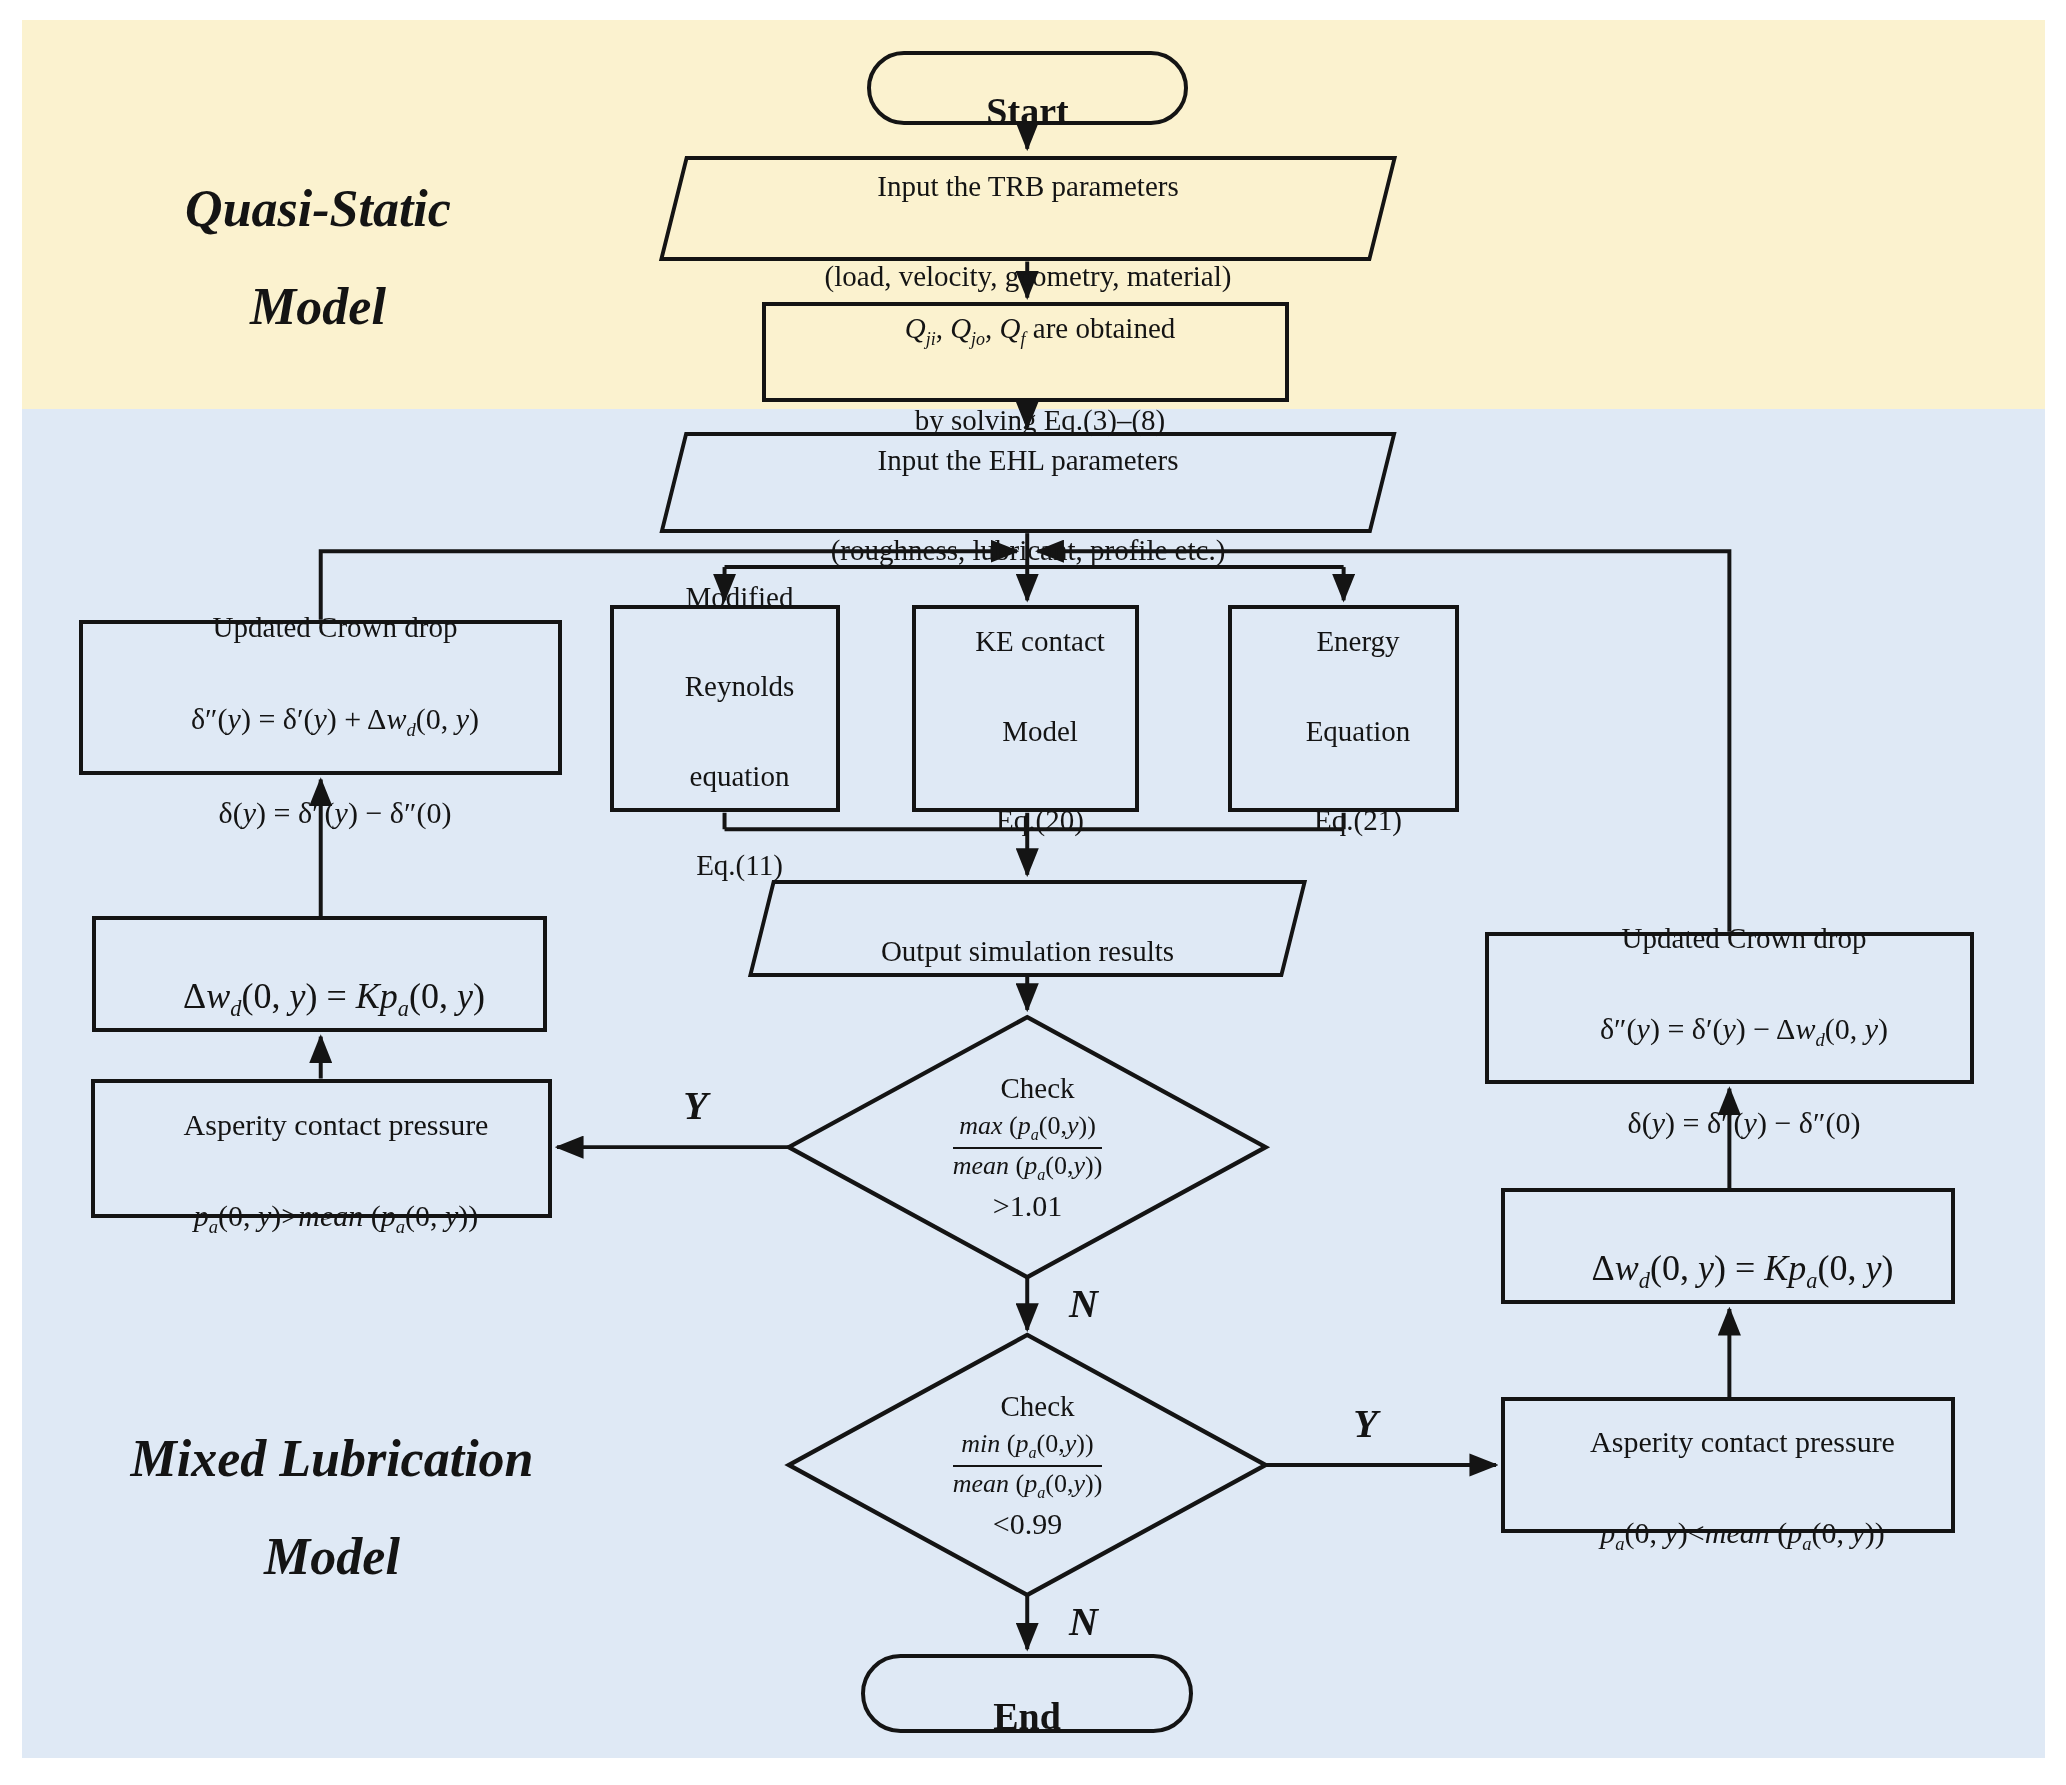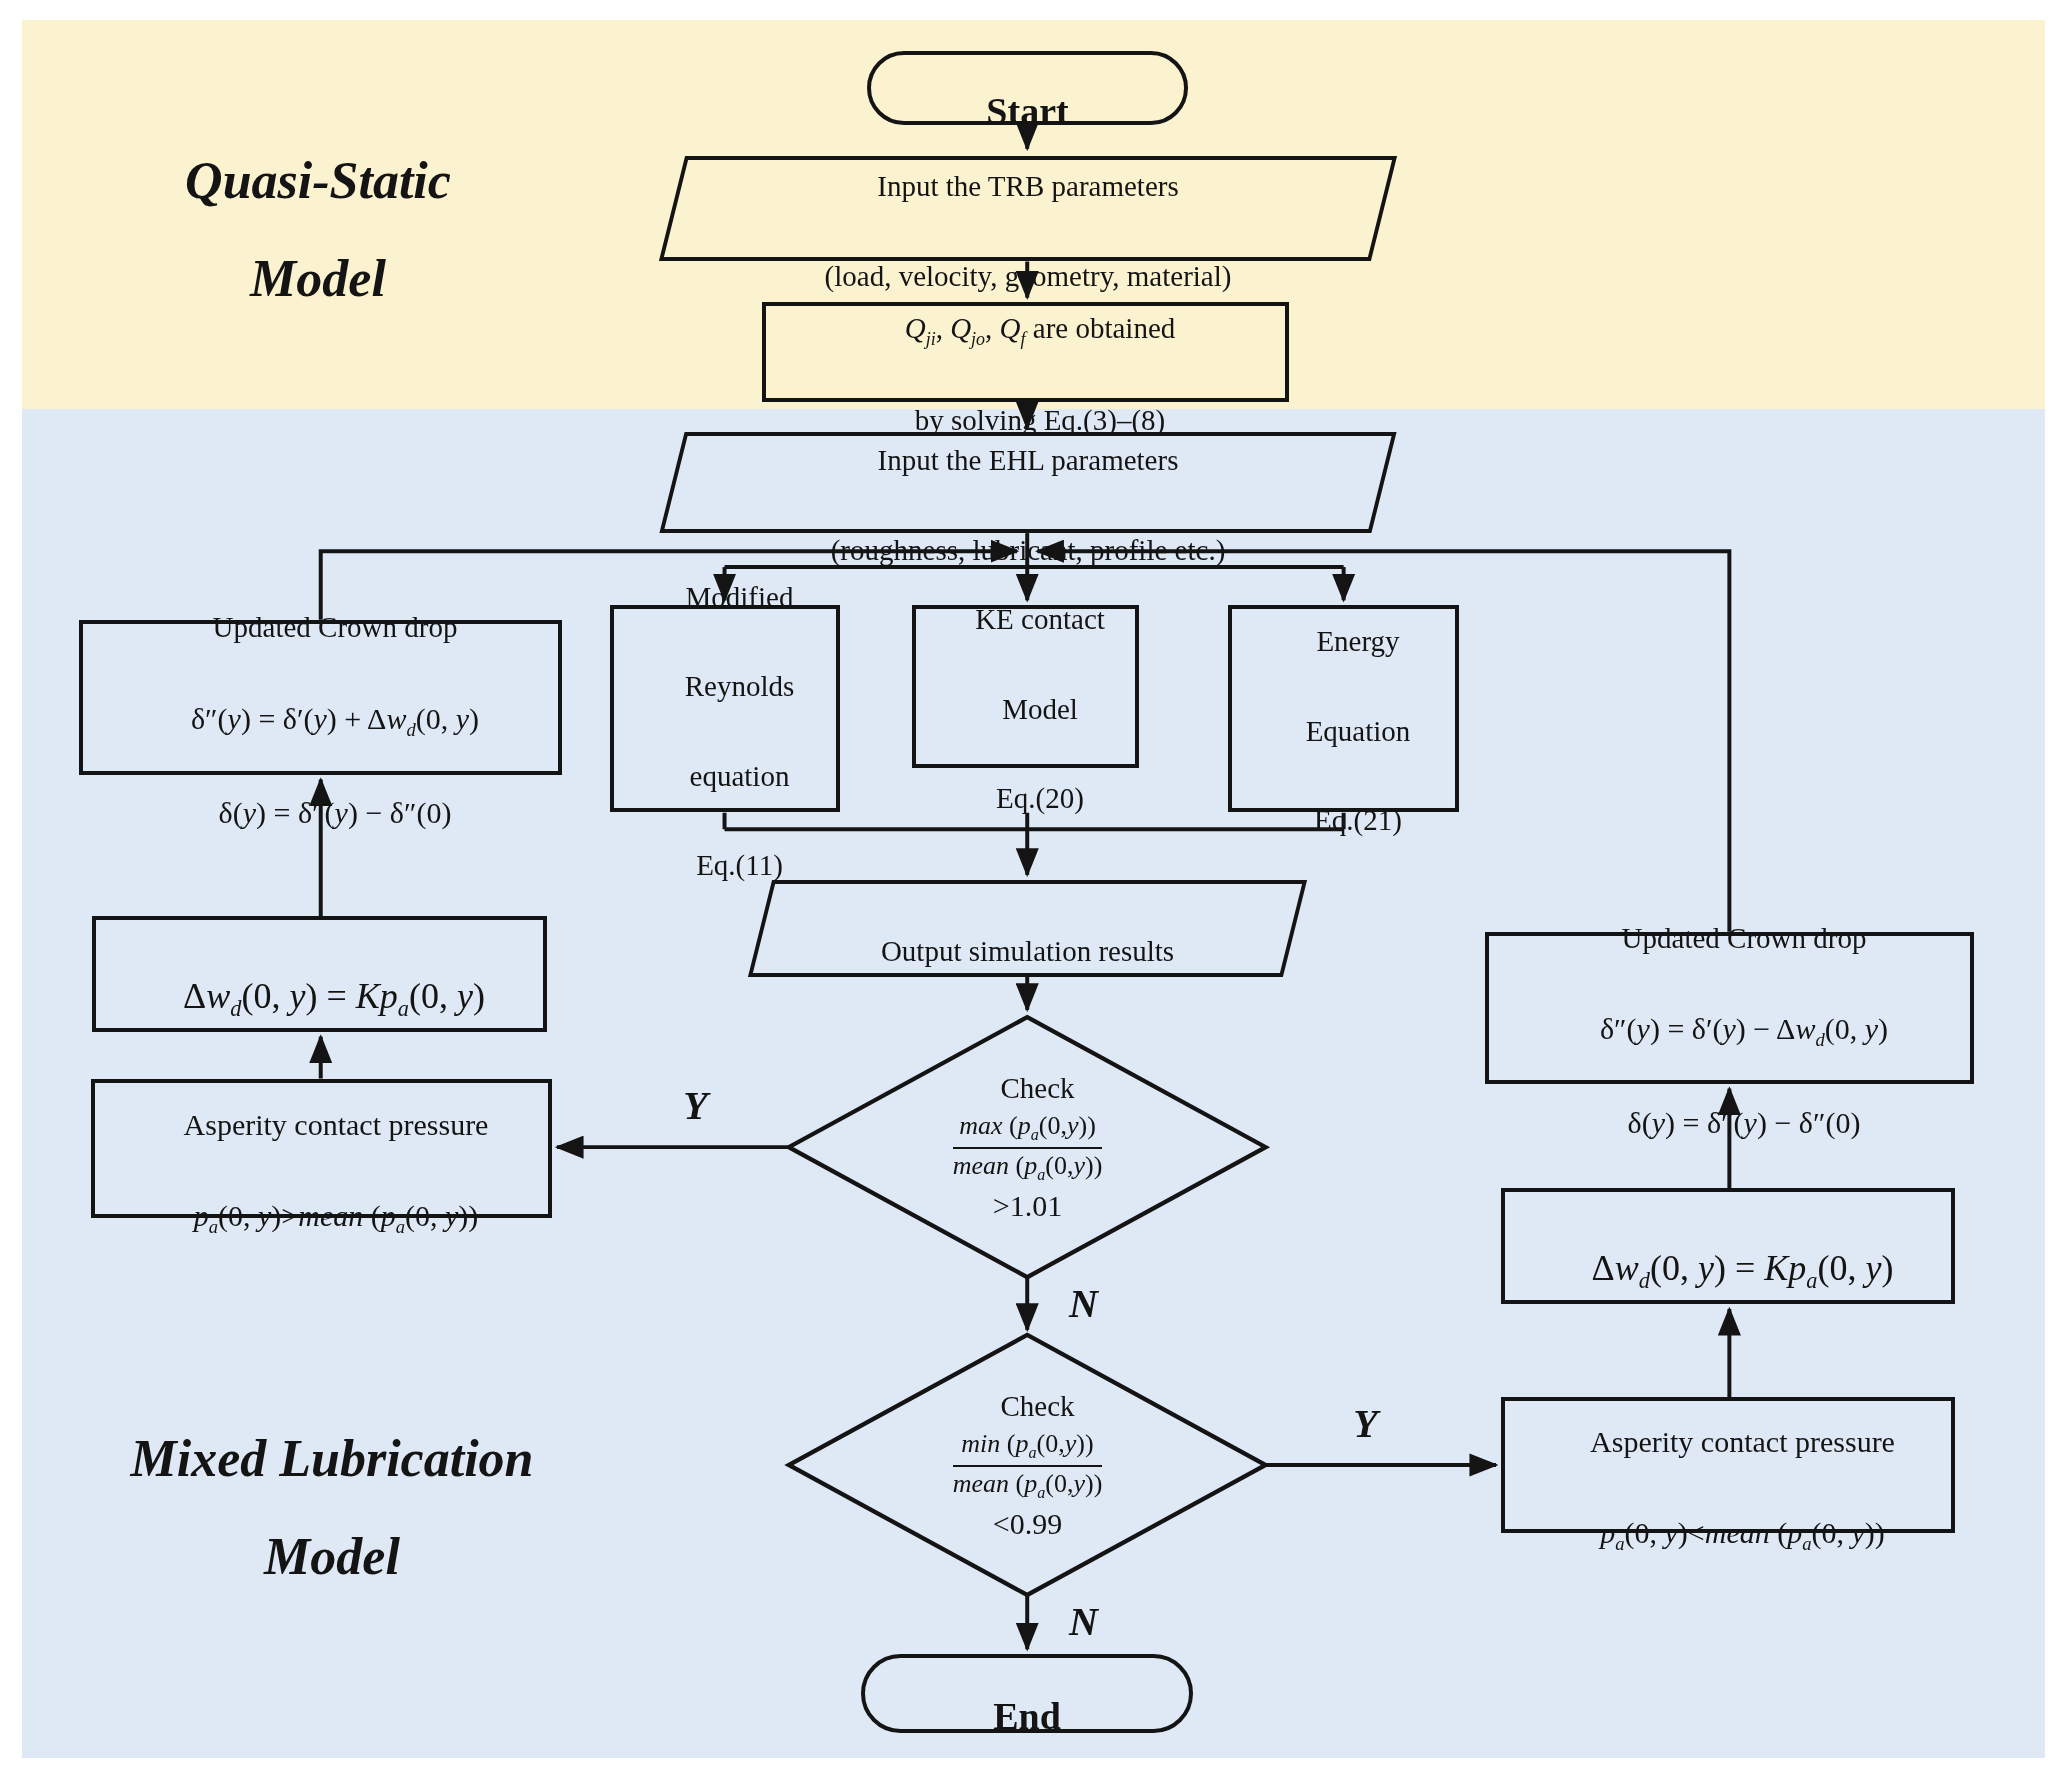--- a/index.html
+++ b/index.html
@@ -29,21 +29,21 @@
   svg.connectors{position:absolute;left:0;top:0;}
 </style>
 </head>
 <body>
 
 <div id="canvas">
 
   <div class="band" style="left: 21.7px; top: 20px; width: 2023px; height: 389px; background: rgb(251, 242, 207);"></div>
   <div class="band" style="left: 21.7px; top: 409px; width: 2023px; height: 1349px; background: rgb(223, 233, 245);"></div>
 
-  <div class="section-label" style="left:65px;top:132px;width:506px;">
+  <div class="section-label" style="left:65px;top:160px;width:506px;">
     <div>Quasi-Static</div>
     <div>Model</div>
   </div>
   <div class="section-label" style="left:36px;top:1410px;width:592px;">
     <div>Mixed Lubrication</div>
     <div>Model</div>
   </div>
 
   <svg class="connectors" width="2066" height="1785" viewBox="0 0 2860 2471">
     <defs>
@@ -102,21 +102,21 @@
     </div>
   </div>
 
   <div class="node rect" style="left:610px;top:605px;width:230px;height:207px;">
     <div class="line">Modified</div>
     <div class="line">Reynolds</div>
     <div class="line">equation</div>
     <div class="line">Eq.(11)</div>
   </div>
 
-  <div class="node rect" style="left:912px;top:605px;width:227px;height:163px;">
+  <div class="node rect" style="left:912px;top:605px;width:227px;height:207px;">
     <div class="line">KE contact</div>
     <div class="line">Model</div>
     <div class="line">Eq.(20)</div>
   </div>
 
   <div class="node rect" style="left:1228px;top:605px;width:231px;height:207px;">
     <div class="line">Energy</div>
     <div class="line">Equation</div>
     <div class="line">Eq.(21)</div>
   </div>

